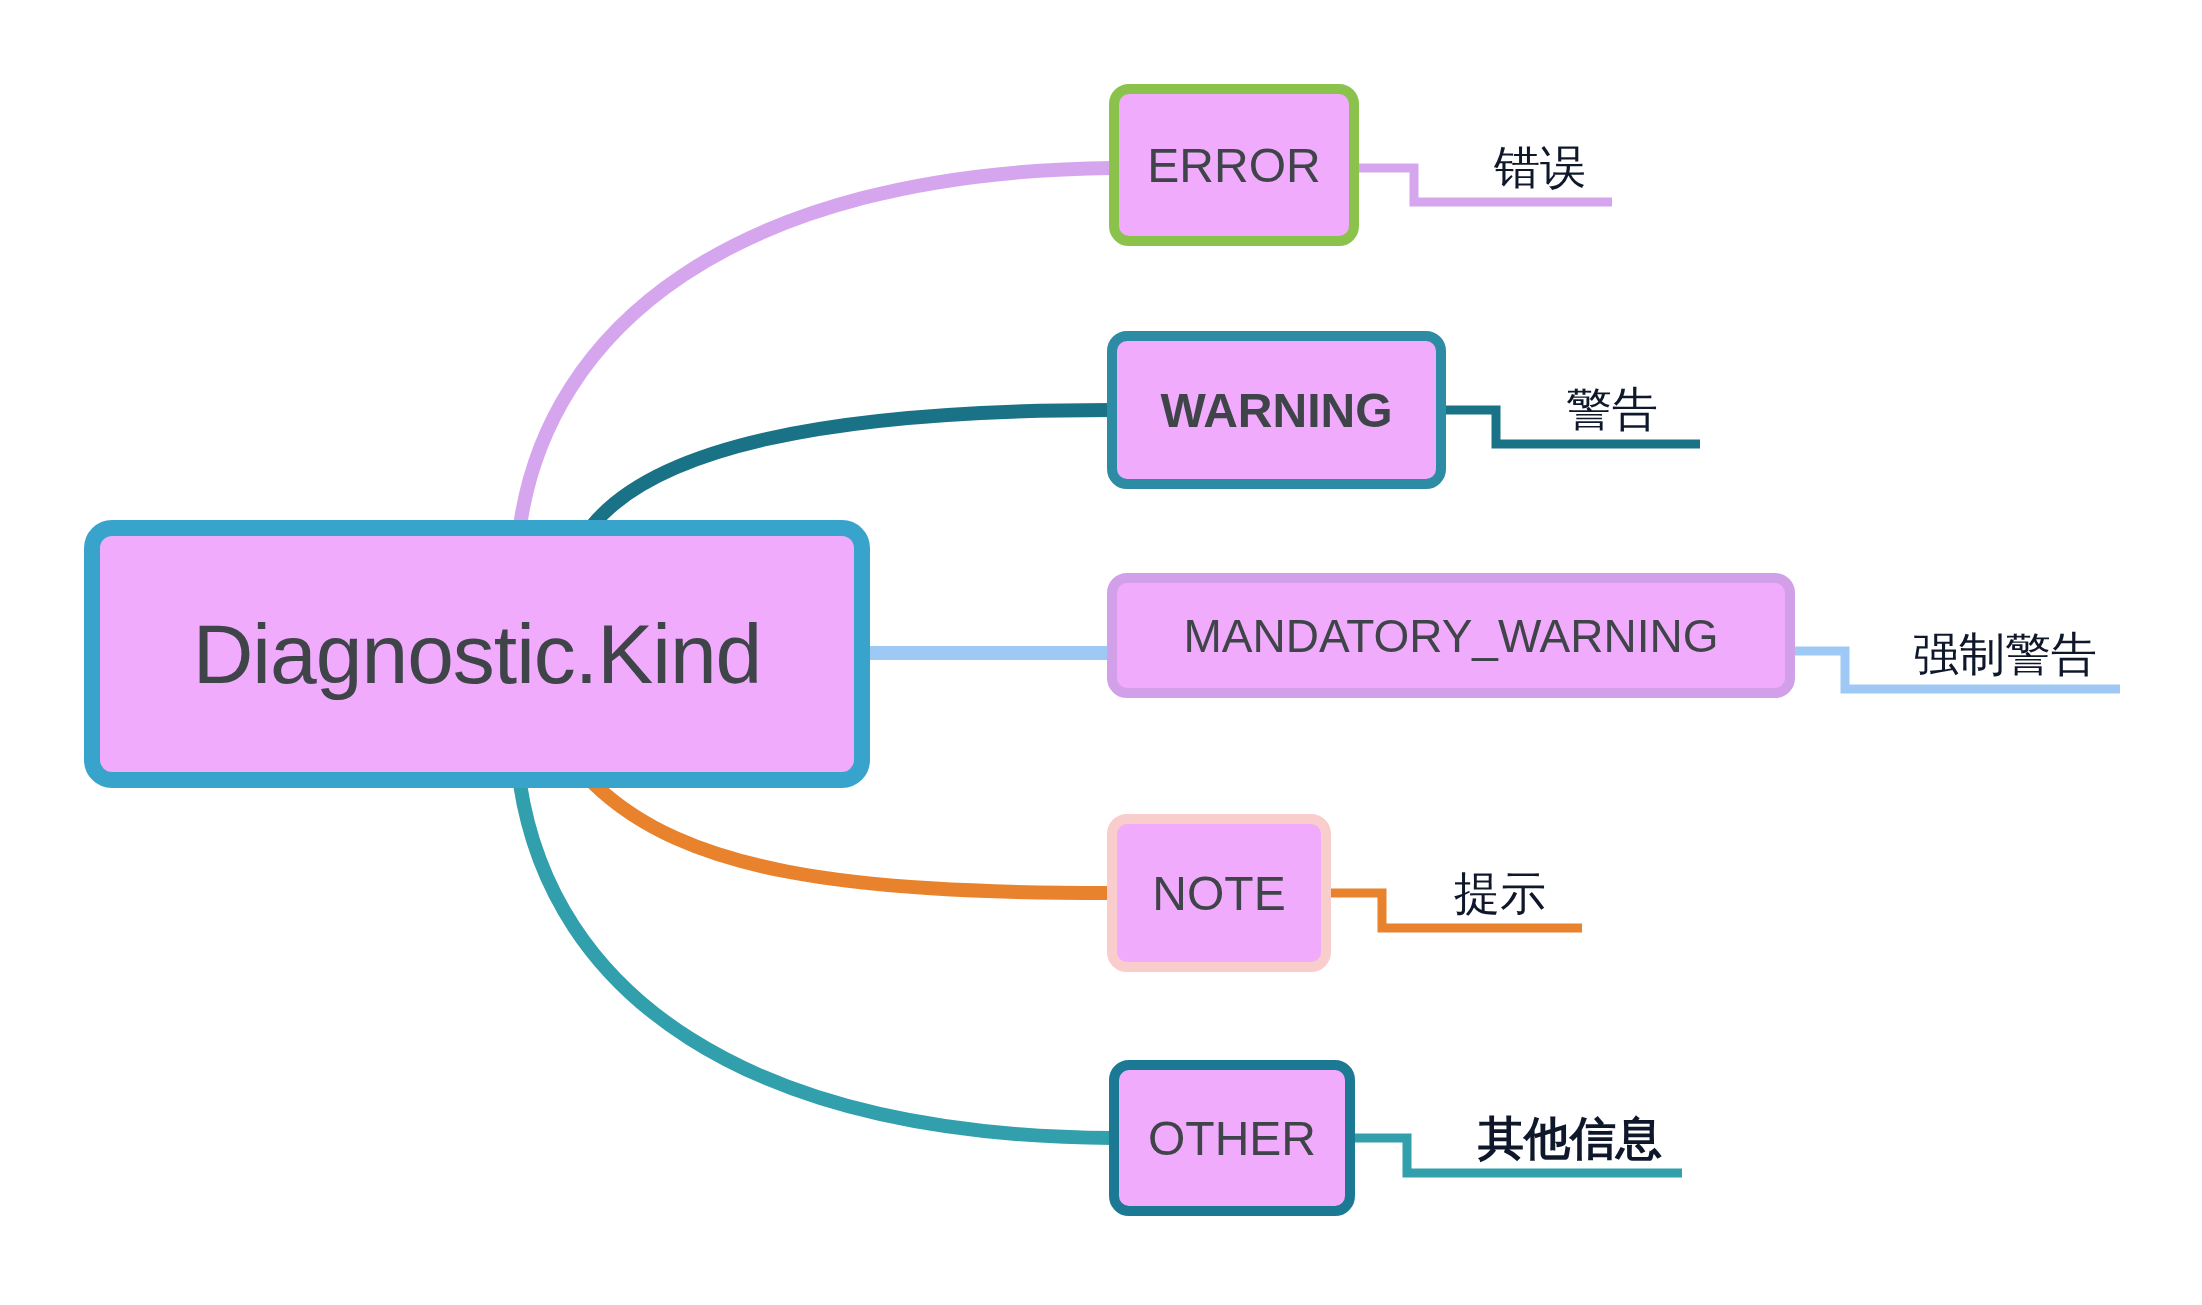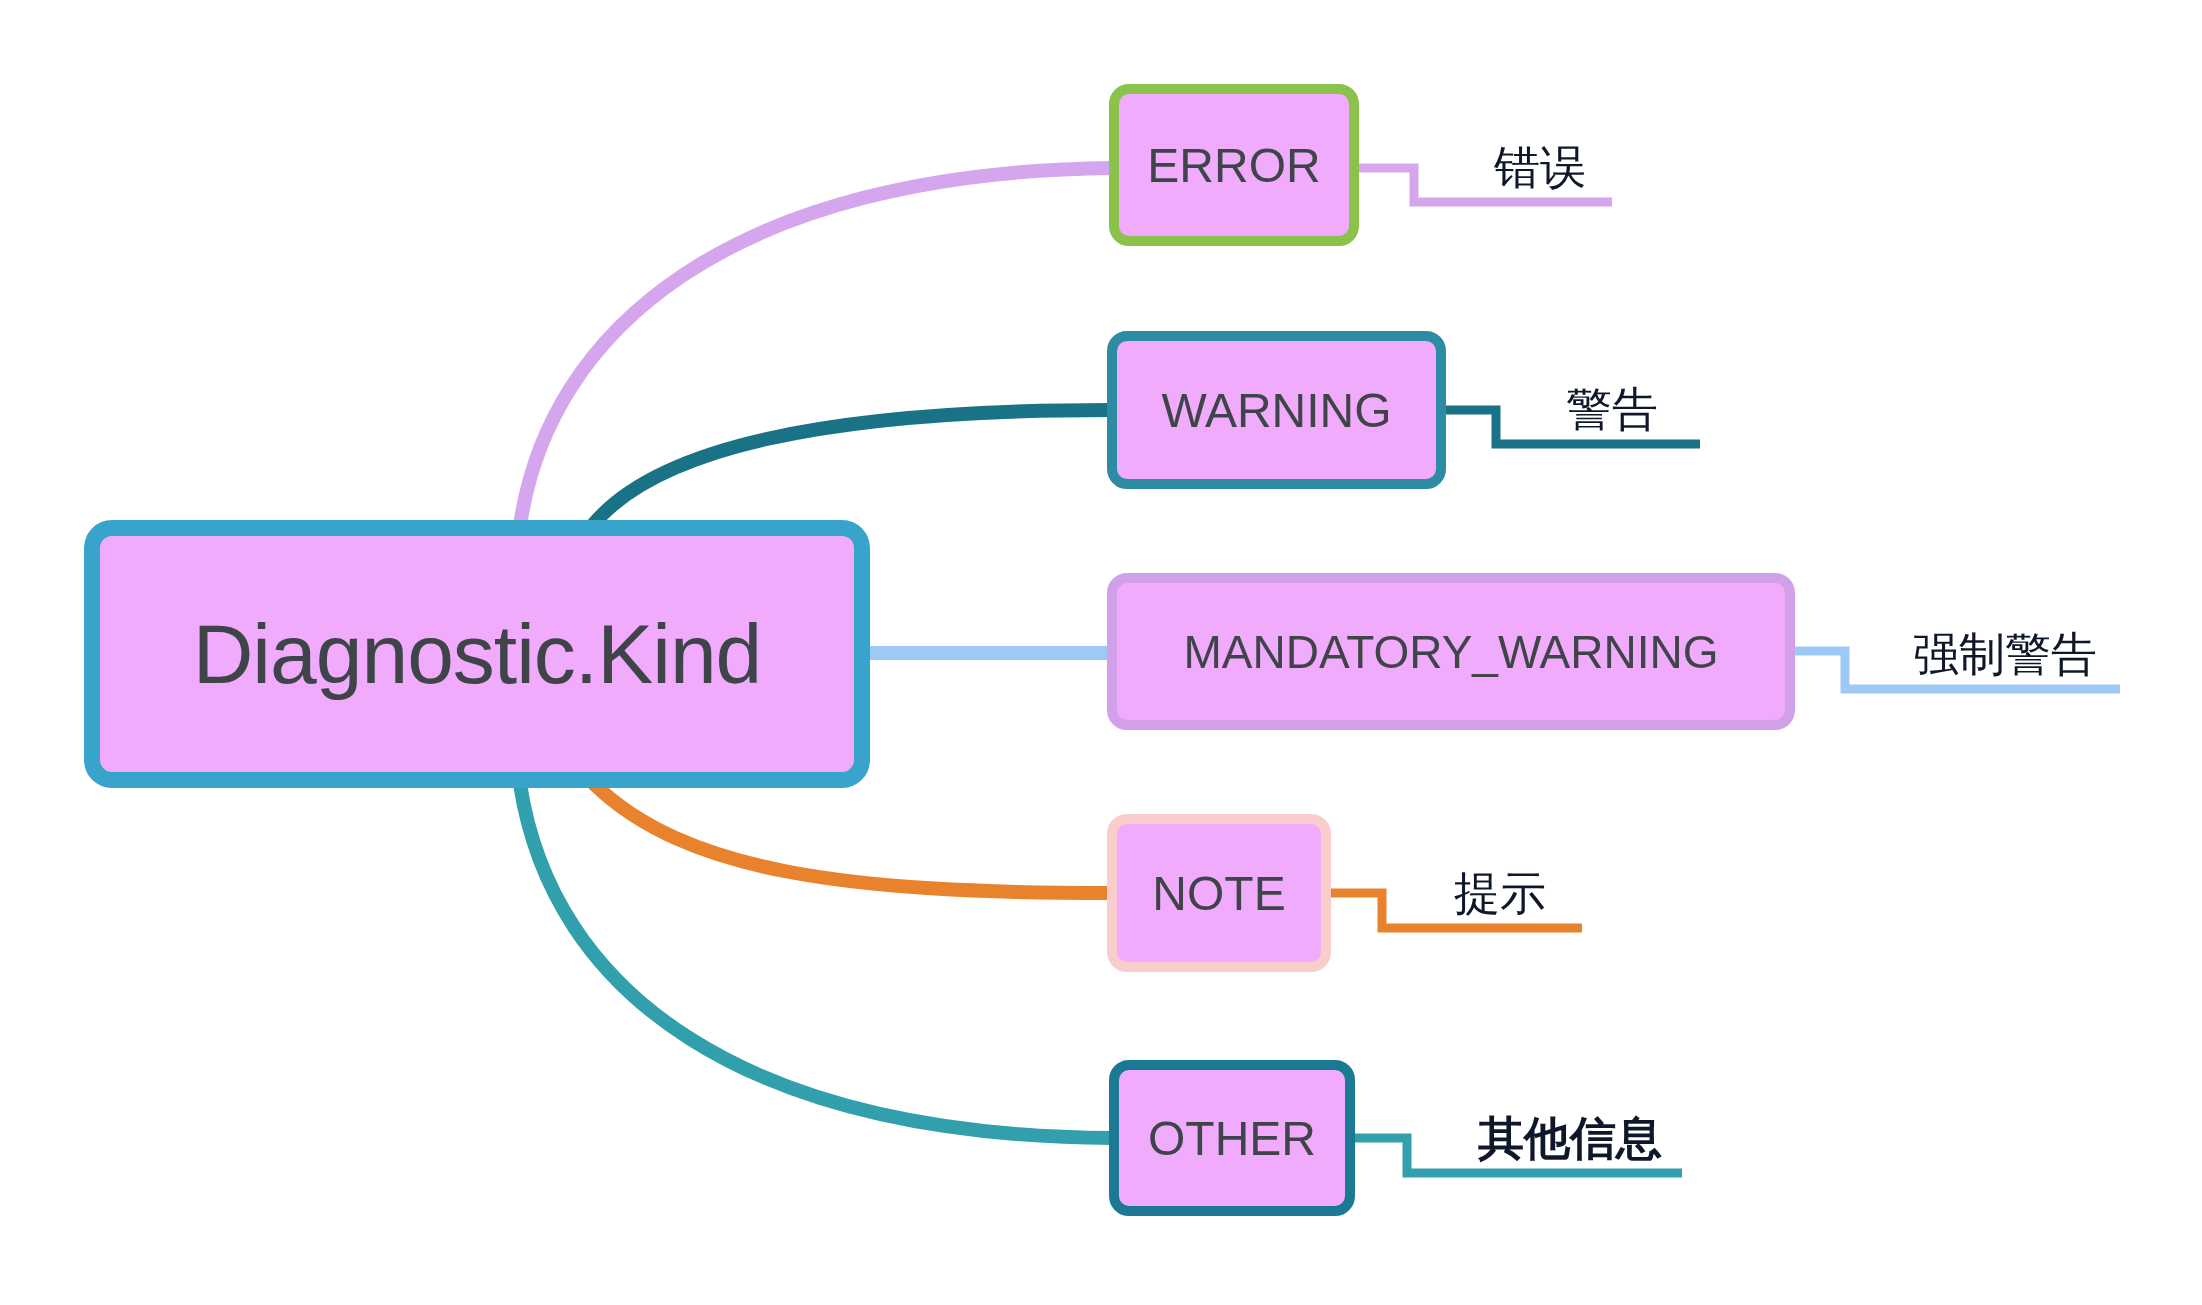--- a/index.html
+++ b/index.html
@@ -72,25 +72,25 @@
   </svg>
 
   <div class="node root" style="left: 84px; top: 520px; width: 786px; height: 268px; border-color: rgb(56, 163, 203);">
     <span>Diagnostic.Kind</span>
   </div>
 
   <div class="node child" style="left: 1109px; top: 84px; width: 250px; height: 162px; border-color: rgb(138, 194, 75);">
     <span>ERROR</span>
   </div>
 
-  <div class="node child" style="left: 1107px; top: 331px; width: 339px; height: 158px; border-color: rgb(45, 140, 163);">
+  <div class="node child" style="left: 1107px; top: 331px; width: 339px; height: 158px; border-color: rgb(45, 140, 163); font-weight: bold;">
     <span>WARNING</span>
   </div>
 
-  <div class="node child" style="left: 1107px; top: 573px; width: 688px; height: 157px; font-size: 46px; border-color: rgb(210, 160, 232);">
+  <div class="node child" style="left: 1107px; top: 573px; width: 688px; height: 125px; font-size: 46px; border-color: rgb(210, 160, 232);">
     <span>MANDATORY_WARNING</span>
   </div>
 
   <div class="node child" style="left: 1107px; top: 814px; width: 224px; height: 158px; border-color: rgb(248, 205, 204);">
     <span>NOTE</span>
   </div>
 
   <div class="node child" style="left: 1109px; top: 1060px; width: 246px; height: 156px; border-color: rgb(27, 121, 147); text-align: center;">
     <span>OTHER</span>
   </div>

